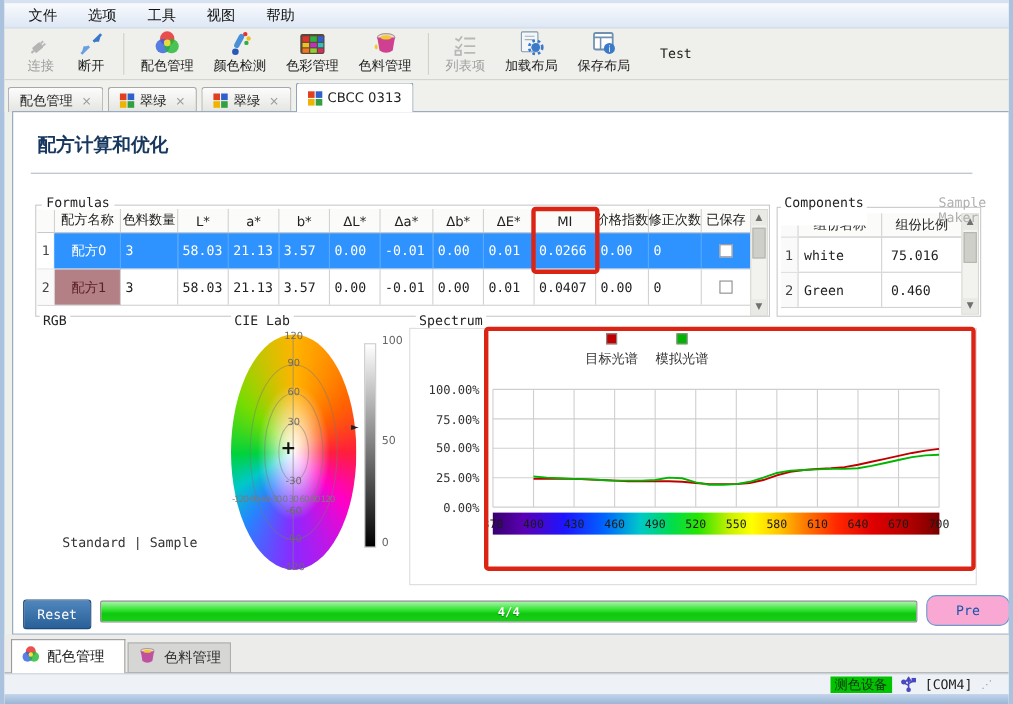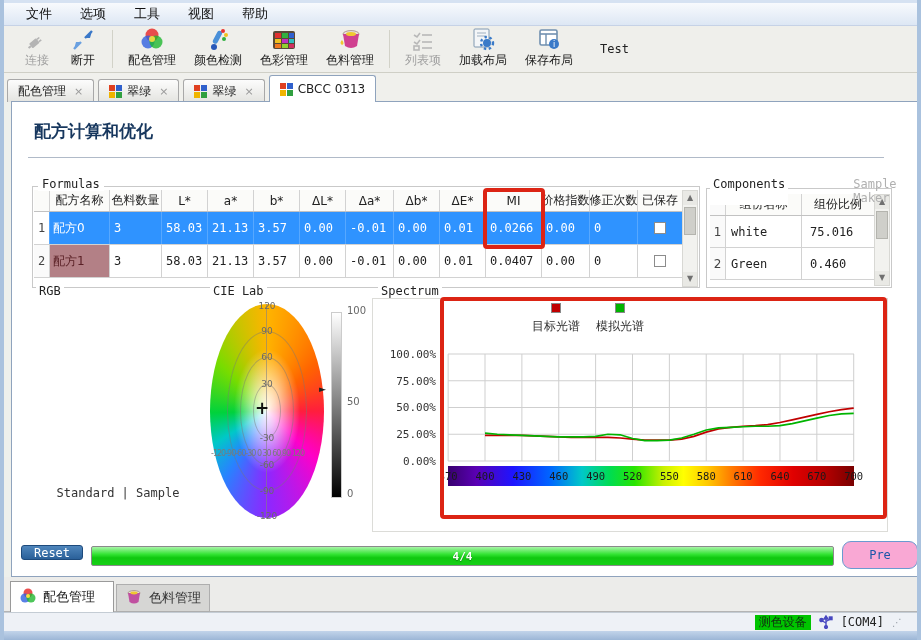--- a/index.html
+++ b/index.html
@@ -42,21 +42,21 @@
   #title-rule{left:24px;top:157px;width:856px;height:1px;background:#b0bac8;}
   .group-label{font-family:"DejaVu Sans Mono",monospace;font-size:12px;color:#222;background:#fff;padding:0 4px;z-index:2;}
   .group-box{border:1px solid #c9c9c9;background:#fff;}
   
   .ftable{left:30px;top:190px;width:648px;}
   .frow{display:flex;height:33px;border-bottom:1px solid #d2d2d2;}
   .fhead{display:flex;height:22px;border-bottom:1px solid #c2c2c2;background:#fbfbf9;}
   .fc{border-right:1px solid #d2d2d2;display:flex;align-items:center;justify-content:center;
       overflow:hidden;white-space:nowrap;font-size:12px;}
   .fhead .fc{font-size:12px;color:#222;}
-  .c0{width:16px;}.c1{width:60px;justify-content:flex-start;padding-left:3px;}
+  .c0{width:16px;}.c1{width:60px;justify-content:flex-start;padding-left:15px;}
   .c2{width:52px;justify-content:flex-start;padding-left:4px;}
   .c3,.c4,.c5,.c6,.c8,.c9{width:46px;justify-content:flex-start;padding-left:4px;}
   .c7{width:48px;justify-content:flex-start;padding-left:4px;}
   .c10{width:56px;justify-content:flex-start;padding-left:4px;}
   .c11,.c12{width:48px;justify-content:flex-start;padding-left:4px;}
   .c13{width:44px;border-right:none;}
   .fhead .fc{justify-content:center;padding-left:0;}
   .frow.selected .fc{background:#2f93ff;color:#fff;border-right-color:#57a8ff;}
   .frow.selected .c0{background:#fff;color:#444;}
   .frow .c0{color:#444;background:#fafafa;}
@@ -102,21 +102,21 @@
   #spec-panel{left:368px;top:298px;width:516px;height:234px;border:1px solid #dcdcd8;background:#fff;}
   #legend{left:528px;top:303px;display:flex;gap:16px;align-items:center;font-size:12px;color:#333;z-index:4;}
   .legend-item{display:flex;align-items:center;gap:5px;flex-direction:column;}
   .legend-swatch{width:10px;height:10px;border:1px solid #888;display:inline-block;}
   .ylab{width:52px;text-align:right;left:380px;font-size:11px;color:#333;font-family:"DejaVu Sans Mono",monospace;}
   #spectrum-svg{left:438px;top:340px;}
   .annotation{border:4px solid #dc2414;border-radius:4px;z-index:5;pointer-events:none;}
   #anno-mi{left:479px;top:188px;width:62px;height:61px;}
   #anno-spec{left:436px;top:297px;width:447px;height:222px;}
   
-  #reset-btn{left:17px;top:545px;width:62px;height:15px;background:linear-gradient(#4f86bc,#2a6099);
+  #reset-btn{left:17px;top:545px;width:62px;height:27px;background:linear-gradient(#4f86bc,#2a6099);
      border:1px solid #1d4a7c;border-radius:3px;color:#fff;display:flex;align-items:center;justify-content:center;
      font-family:"DejaVu Sans Mono",monospace;font-size:12px;}
   #progress{left:87px;top:546px;width:743px;height:20px;border:1px solid #8a8a8a;border-radius:2px;
      background:linear-gradient(#a8f4a8,#34e434 40%,#10c810 60%,#16d016);display:flex;align-items:center;justify-content:center;}
   #progress span{color:#fff;font-size:11px;font-weight:bold;text-shadow:0 1px 1px rgba(0,0,0,.35);font-family:"DejaVu Sans Mono",monospace;}
   #pre-btn{left:838px;top:541px;width:76px;height:28px;background:#f9a8d4;border:1px solid #6a9ad0;border-radius:9px;
      color:#1a56a8;display:flex;align-items:center;justify-content:center;font-family:"DejaVu Sans Mono",monospace;font-size:12px;}
   
   #bstrip{left:0;top:577px;width:913px;height:35px;background:#ececea;border-bottom:1px solid #b4b4b4;}
   .btab{position:absolute;display:flex;align-items:center;gap:6px;font-size:13px;}

